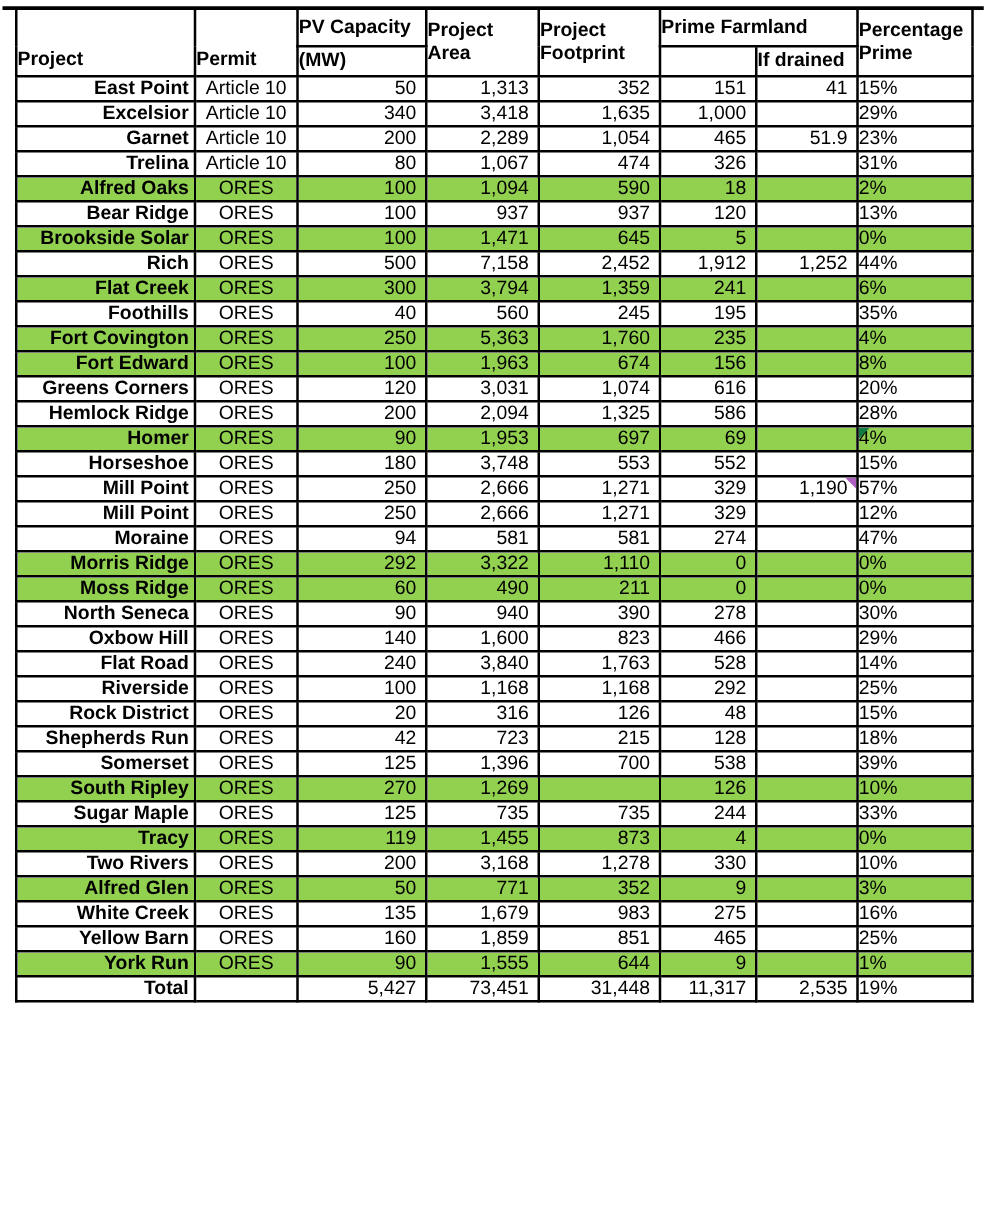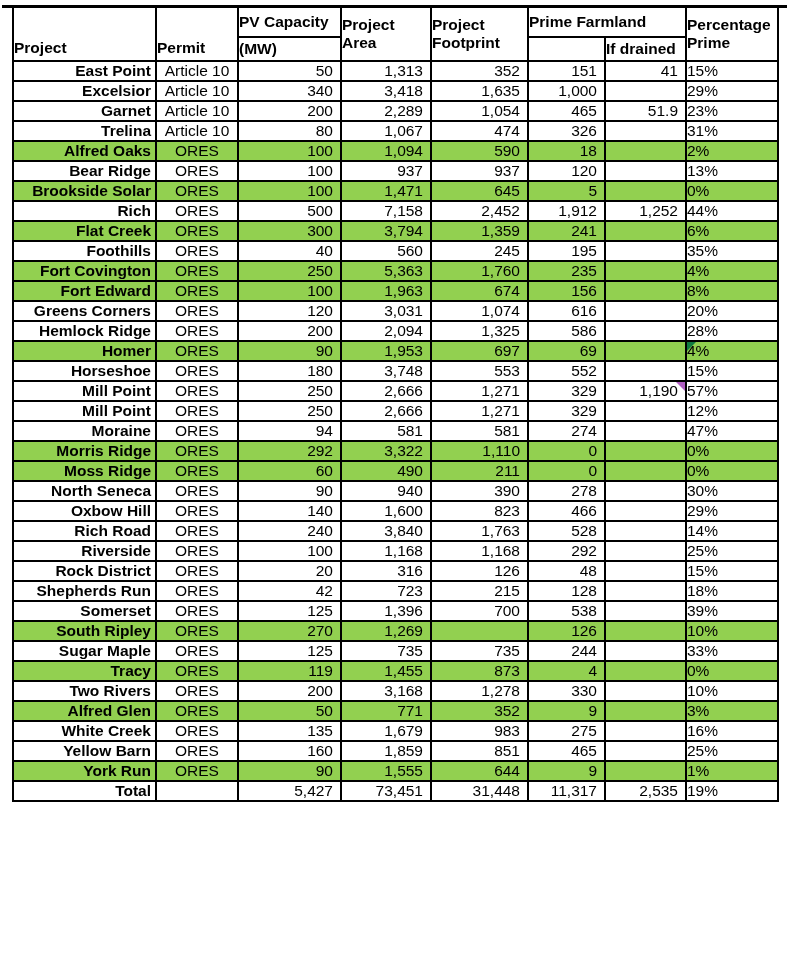--- a/index.html
+++ b/index.html
@@ -296,21 +296,21 @@
         <td class="c-project">Oxbow Hill</td>
         <td class="c-permit">ORES</td>
         <td class="c-num">140</td>
         <td class="c-num">1,600</td>
         <td class="c-num">823</td>
         <td class="c-num">466</td>
         <td class="c-num"></td>
         <td class="c-pct">29%</td>
       </tr>
       <tr>
-        <td class="c-project">Rich Road</td>
+        <td class="c-project">Flat Road</td>
         <td class="c-permit">ORES</td>
         <td class="c-num">240</td>
         <td class="c-num">3,840</td>
         <td class="c-num">1,763</td>
         <td class="c-num">528</td>
         <td class="c-num"></td>
         <td class="c-pct">14%</td>
       </tr>
       <tr>
         <td class="c-project">Riverside</td>

